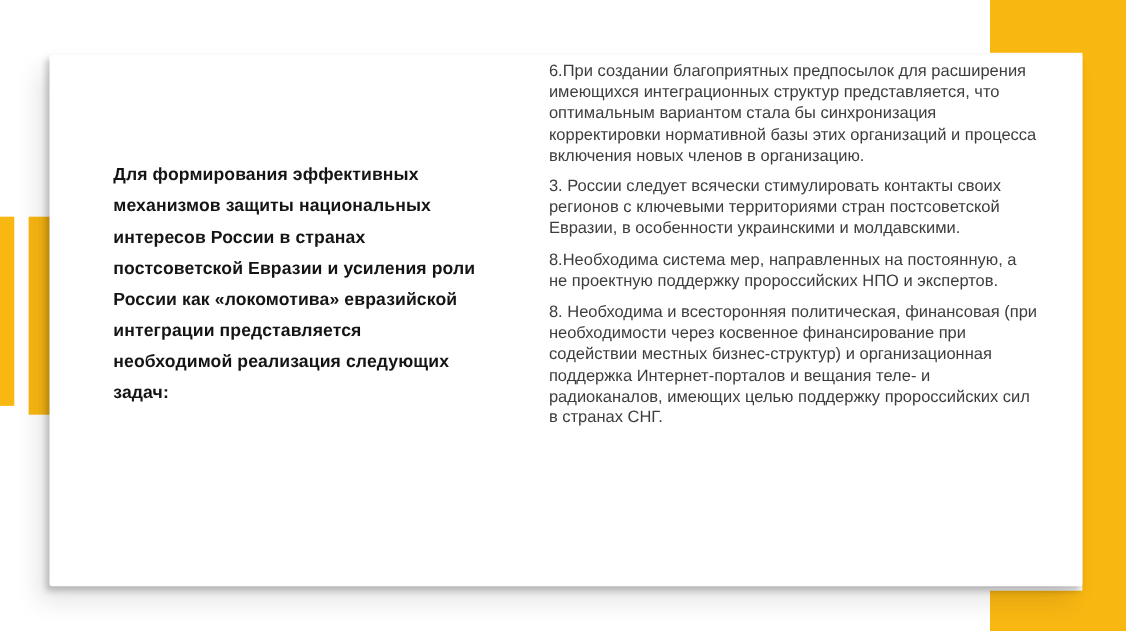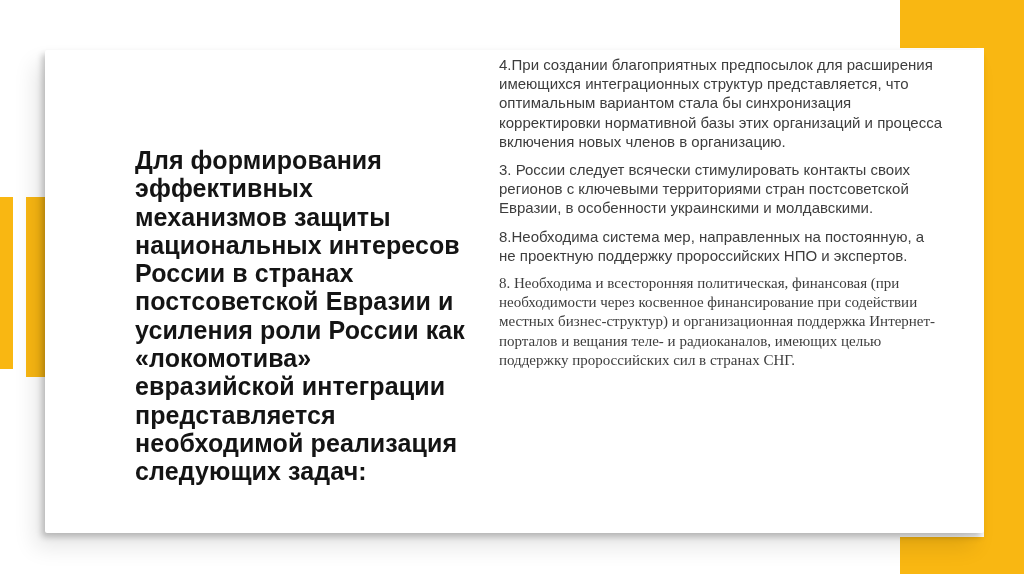--- a/index.html
+++ b/index.html
@@ -32,54 +32,53 @@
     left:45px;top:50px;
     width:939px;height:483px;
     background:var(--card);
     border-radius:2px;
     box-shadow:-3px 4px 6px rgba(0,0,0,0.22), -10px 14px 22px rgba(0,0,0,0.10);
   }
   .heading{
     position:absolute;
     left:58px;top:96px;          
     width:330px;
-    font-size:25px;
+    font-size:16px;
     font-weight:bold;
     line-height:28.3px;
     color:var(--heading);
     letter-spacing:0.1px;
-    margin-left:32px;
   }
   .body-col{
     position:absolute;
     left:454px;top:5px;          
     width:444px;
     font-size:15px;
     line-height:19.2px;
     color:var(--body);
   }
   .body-col p{margin:0 0 9px 0;}
-  .body-col p:last-child{margin-bottom:0;font-family:Liberation Serif, serif;}
+  .body-col p:last-child{margin-bottom:0;}
 </style>
 </head>
 <body>
 
 <div class="slide">
 
   <div class="bar bar-left-outer"></div>
   <div class="bar bar-left-inner"></div>
   <div class="bar col-right"></div>
   <div class="bar block-top-right"></div>
   <div class="bar block-bottom-right"></div>
 
   <div class="card">
 
     <div class="heading">Для формирования эффективных механизмов защиты национальных интересов России в странах постсоветской Евразии и усиления роли России как «локомотива» евразийской интеграции представляется необходимой реализация следующих задач:</div>
 
     <div class="body-col">
-      <p>4.При создании благоприятных предпосылок для расширения имеющихся интеграционных структур представляется, что оптимальным вариантом стала бы синхронизация корректировки нормативной базы этих организаций и процесса включения новых членов в организацию.</p>
+      <p>6.При создании благоприятных предпосылок для расширения имеющихся интеграционных структур представляется, что оптимальным вариантом стала бы синхронизация корректировки нормативной базы этих организаций и процесса включения новых членов в организацию.</p>
       <p>3. России следует всячески стимулировать контакты своих регионов с ключевыми территориями стран постсоветской Евразии, в особенности украинскими и молдавскими.</p>
       <p>8.Необходима система мер, направленных на постоянную, а не проектную поддержку пророссийских НПО и экспертов.</p>
       <p>8. Необходима и всесторонняя политическая, финансовая (при необходимости через косвенное финансирование при содействии местных бизнес-структур) и организационная поддержка Интернет-порталов и вещания теле- и радиоканалов, имеющих целью поддержку пророссийских сил в странах СНГ.</p>
     </div>
 
   </div>
 </div>
 
 </body></html>

